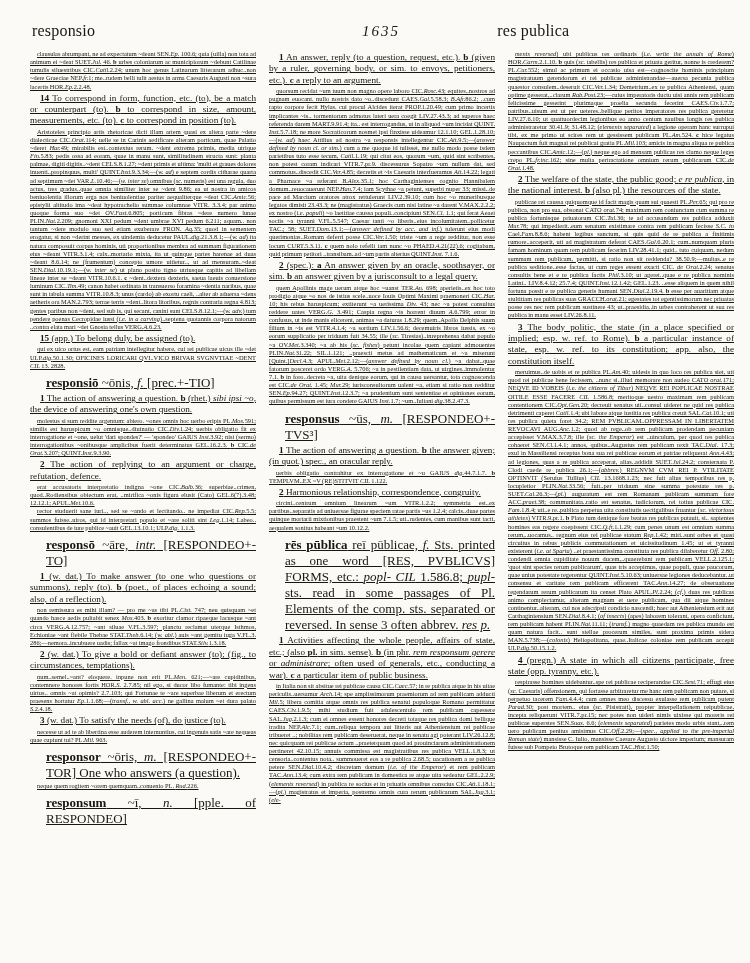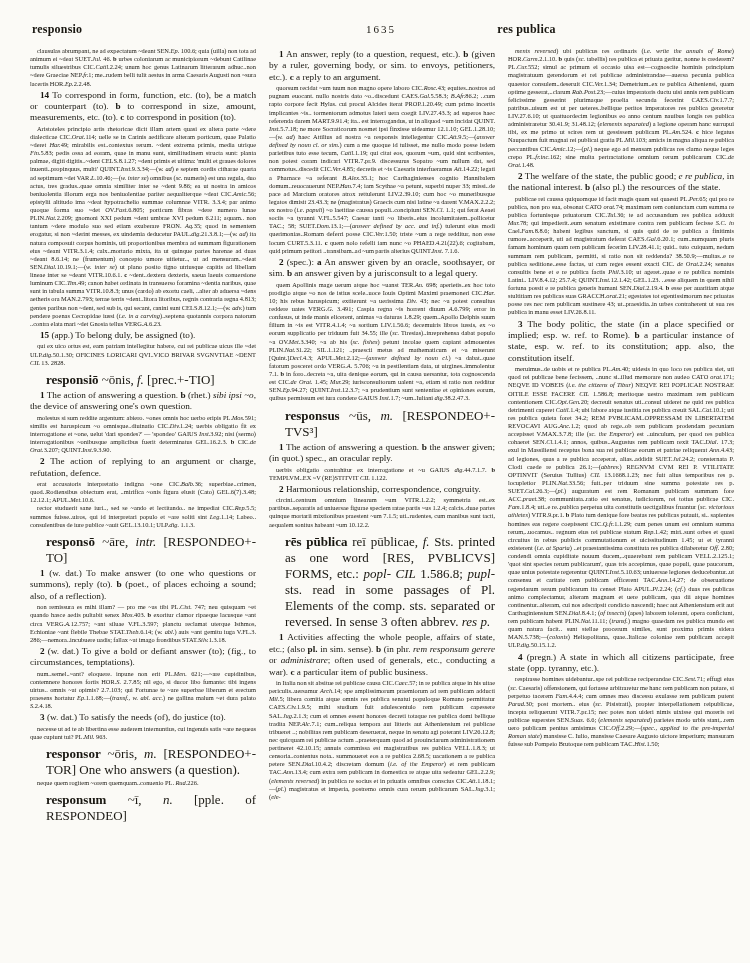--- a/index.html
+++ b/index.html
@@ -14,32 +14,33 @@
     width:750px;height:963px;
     background:#fbfaf6;
     box-sizing:border-box;
     padding:22px 16px 10px 30px;
     overflow:hidden;
   }
   .runhead{
     display:flex;align-items:baseline;
     margin:0 4px 10px 2px;
   }
-  .guide{font-weight:bold;font-size:12px;letter-spacing:.2px;}
+  .guide{font-weight:normal;font-size:16px;letter-spacing:.2px;}
   .guide.left{flex:1;text-align:left;}
   .guide.right{flex:1;text-align:left;}
-  .pageno{flex:1;text-align:center;font-size:11px;letter-spacing:2px;}
+  .pageno{flex:1;text-align:center;font-size:15px;letter-spacing:2px;font-style:italic;}
   .cols{
     display:flex;gap:13px;
     height:902px;overflow:hidden;
   }
   .col{
     width:226px;min-width:226px;
     overflow:hidden;
     text-align:justify;
+    text-decoration:underline;
   }
   .block{margin:0;}
   .quote{
     font-size:6.4px;line-height:1.27;
     text-indent:7px;
     word-spacing:-0.2px;
     color:#23201a;
   }
   .sense{
     font-size:9.2px;line-height:1.24;

